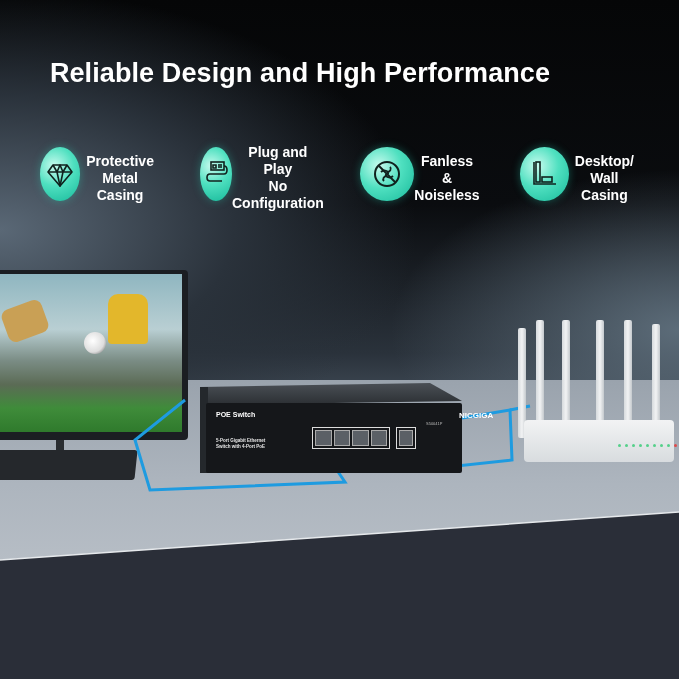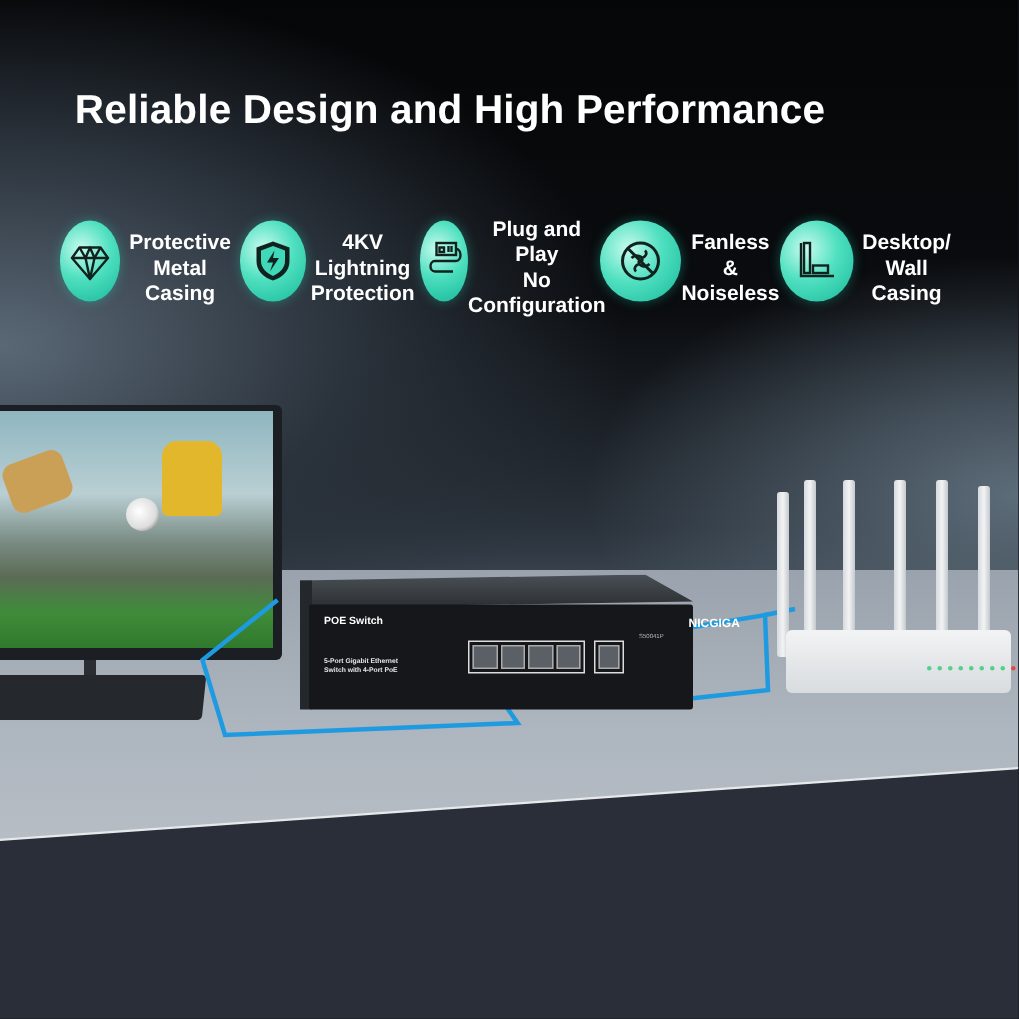--- a/index.html
+++ b/index.html
@@ -60,31 +60,20 @@
 <div class="features">
   <div class="feat">
     <div class="ic">
       <svg viewBox="0 0 32 32" fill="none" stroke="#10221e" stroke-width="1.6" stroke-linejoin="round">
           <path d="M9 7h14l5 7-12 14L4 14z"></path>
           <path d="M4 14h24M9 7l4 7 3-7 3 7 4-7M13 14l3 14 3-14"></path>
         </svg>
     </div>
     <div class="flabel">Protective Metal
 Casing</div>
-  </div>
-  <div class="feat">
-    <div class="ic">
-      <svg viewBox="0 0 32 32">
-          <path d="M16 3l11 4v9c0 7-5 11-11 13C10 27 5 23 5 16V7z" fill="#10221e"></path>
-          <path d="M16 6l8 3v7c0 5-4 8-8 10-4-2-8-5-8-10V9z" fill="#3fd8b8"></path>
-          <path d="M17 9l-5 8h4l-2 6 6-9h-4z" fill="#10221e"></path>
-        </svg>
-    </div>
-    <div class="flabel">4KV Lightning
-Protection</div>
   </div>
   <div class="feat">
     <div class="ic">
       <svg viewBox="0 0 32 32" fill="none" stroke="#10221e" stroke-width="1.6">
           <rect x="11" y="4" width="13" height="8"></rect>
           <path d="M13 7h3v3h-3zM19 6v4M21 6v4"></path>
           <path d="M24 8c4 0 4 8 0 8H10c-4 0-4 7 0 7h12"></path>
         </svg>
     </div>
     <div class="flabel">Plug and Play

